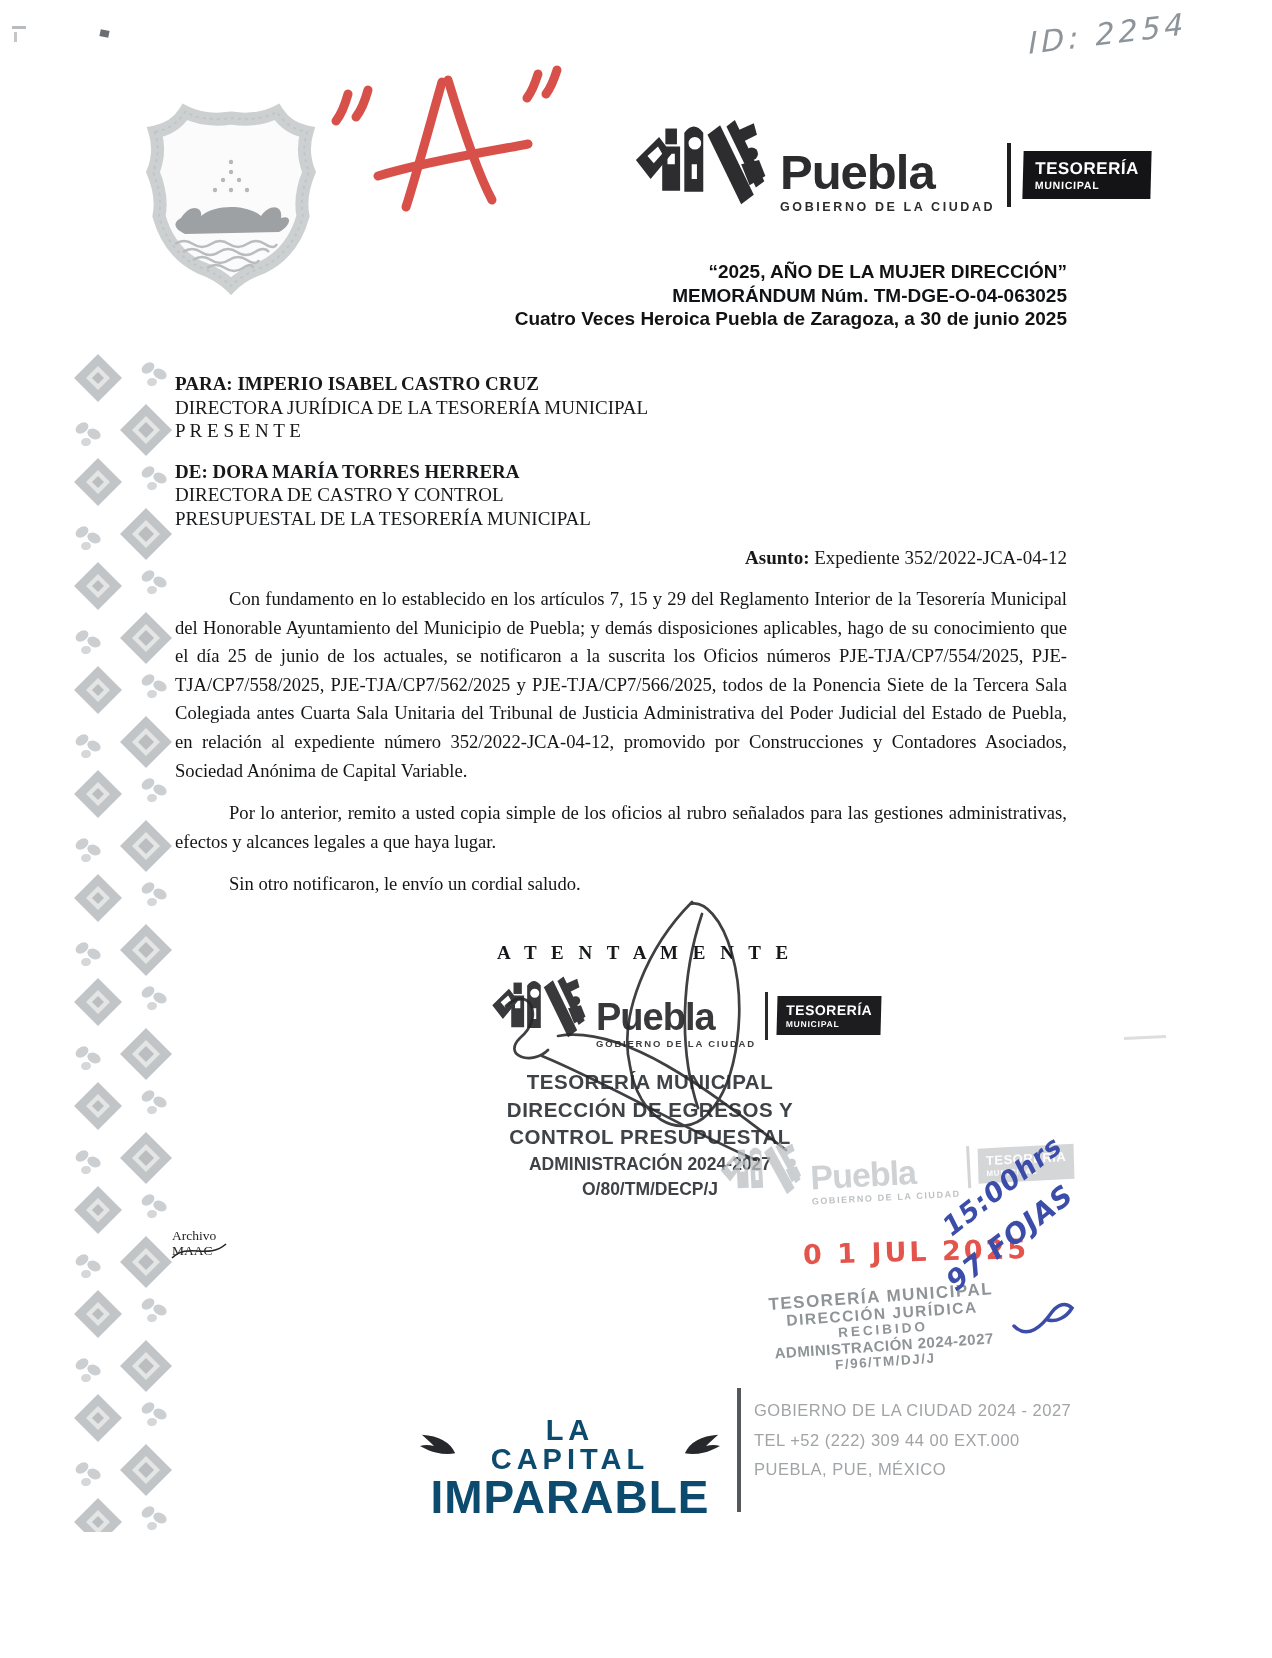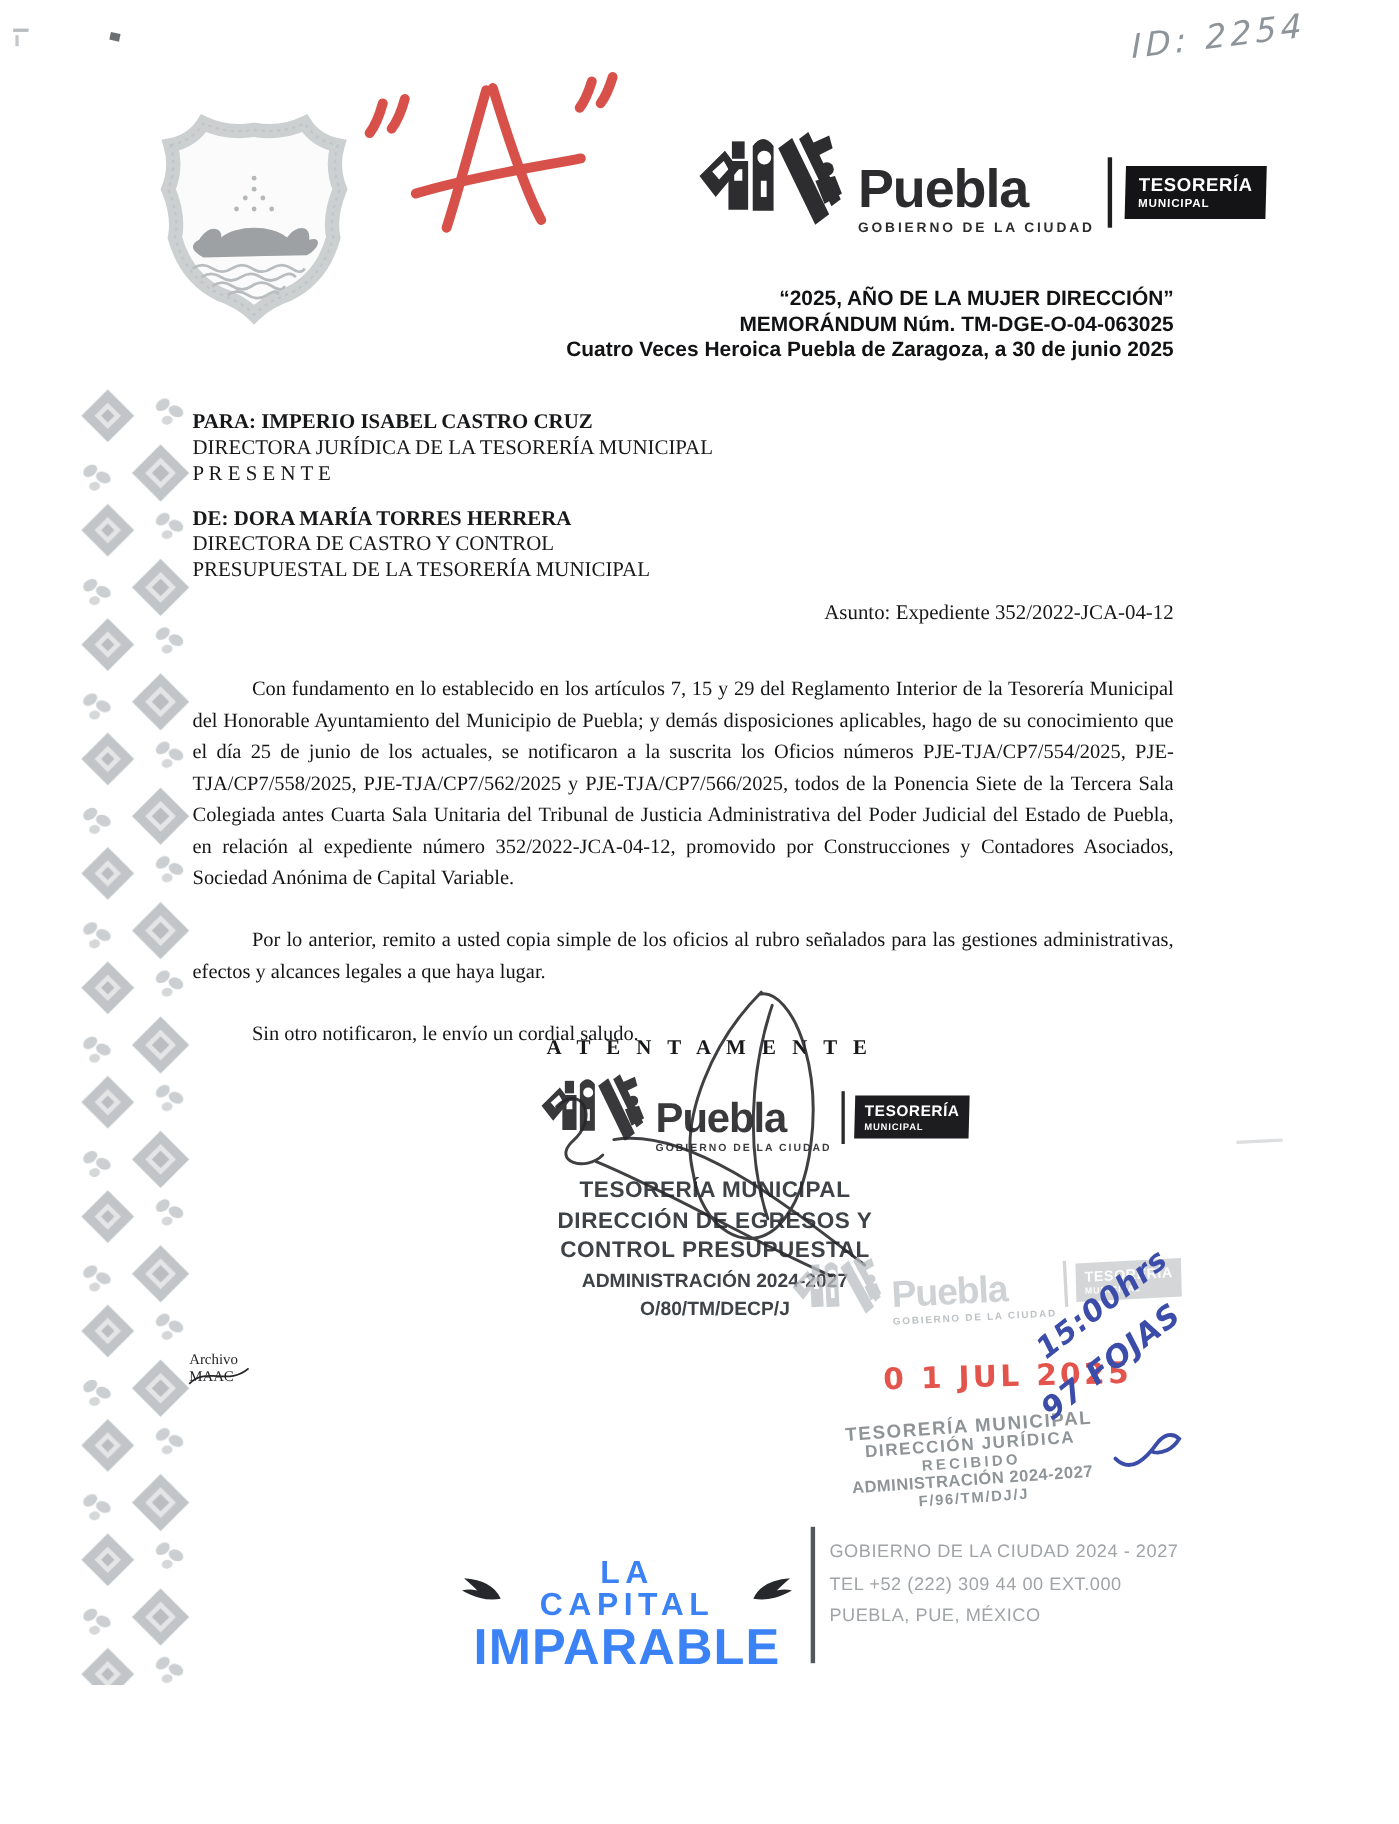--- a/index.html
+++ b/index.html
@@ -36,24 +36,24 @@
 
   
   .header-lines { right:205px; top:260px; text-align:right; font-family:"Liberation Sans", sans-serif; font-weight:700; font-size:19px; line-height:23.5px; color:#111214; }
 
   
   .address { left:175px; top:372px; font-size:19px; line-height:23.5px; }
   .address .b { font-weight:700; }
   .address .gap { height:17px; }
 
   .subject { right:205px; top:547px; font-size:19px; }
-  .subject .b { font-weight:400; }
+  .subject .b { font-weight:700; }
 
   .body-text { left:175px; top:585px; width:892px; font-size:18.6px; line-height:28.6px; text-align:justify; color:#141517; }
-  .body-text p { text-indent:54px; margin-bottom:14px;margin-top:28px; }
+  .body-text p { text-indent:54px; margin-bottom:14px; }
 
   .closing { left:470px; top:942px; width:350px; text-align:center; font-weight:700; font-size:19px; letter-spacing:5px; }
 
   
   .stamp-logo { left:487px; top:972px; display:flex; align-items:center; gap:9px; }
   .stamp-logo .wordmark { font-size:38px; color:#39393c; }
   .stamp-logo .tagline { font-size:9.5px; letter-spacing:1.8px; color:#3c3c3f; margin-top:2px; }
   .stamp-logo .logo-divider { height:48px; width:3px; background:#2a2a2d; margin-top:10px; }
   .stamp-logo .badge { background:#1d1d20; padding:7px 9px 6px; margin-top:10px; }
   .stamp-logo .badge-l1 { font-size:14px; }
@@ -82,21 +82,21 @@
   .received-stamp .r4 { font-size:15px; letter-spacing:.5px; line-height:17px; }
   .received-stamp .r5 { font-size:13.5px; letter-spacing:1.5px; line-height:16px; }
 
   .blue-note { font-family:"DejaVu Sans", sans-serif; font-weight:700; font-style:italic; color:#3b4da9; transform-origin:0 50%; }
   .note-time { left:946px; top:1214px; font-size:27px; transform:rotate(-38deg); letter-spacing:1px; }
   .note-pages { left:950px; top:1268px; font-size:28px; transform:rotate(-38deg); letter-spacing:1px; }
 
   .archive-note { left:172px; top:1228px; font-size:13.5px; line-height:15px; color:#242527; position:absolute; }
 
   
-  .footer-logo { left:420px; top:1416px; width:300px; text-align:center; font-family:"Liberation Sans", sans-serif; color:#3b82f6; }
+  .footer-logo { left:420px; top:1416px; width:300px; text-align:center; font-family:"Liberation Sans", sans-serif; color:#0c4a6e; }
   .slogan-top-row { display:flex; align-items:center; justify-content:center; gap:6px; }
   .slogan-top { font-size:29px; font-weight:800; letter-spacing:5px; line-height:1; }
   .slogan-bottom { font-size:46px; font-weight:900; letter-spacing:1px; line-height:1.02; }
   .footer-divider { left:737px; top:1388px; width:3.5px; height:124px; background:#55585b; }
   .footer-info { left:754px; top:1396px; font-family:"Liberation Sans", sans-serif; font-size:16.5px; letter-spacing:.5px; color:#a0a4a7; line-height:29.5px; }
 </style>
 </head>
 <body>
 
 <div class="page">

